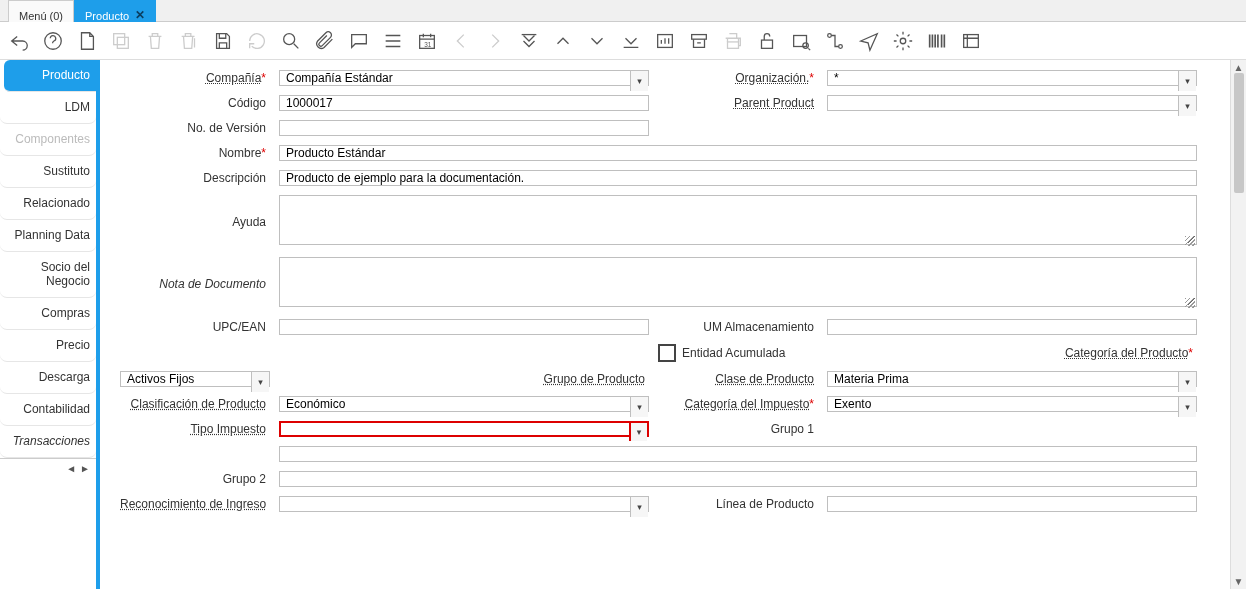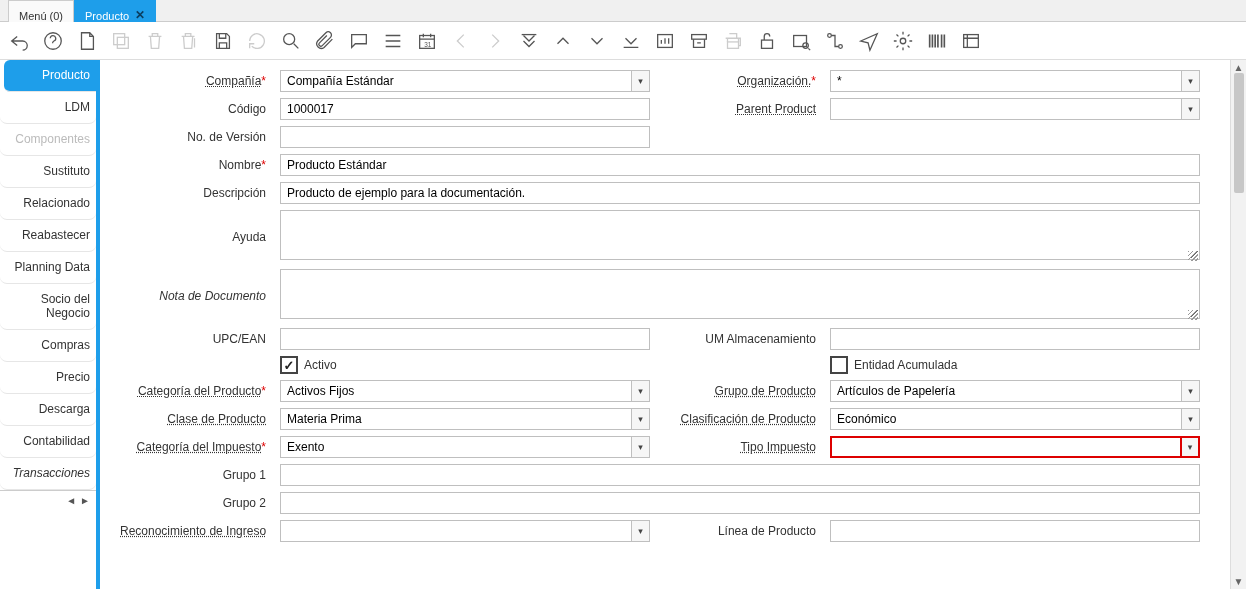--- a/index.html
+++ b/index.html
@@ -102,33 +102,34 @@
     overflow-y: auto;
     padding: 10px 30px 10px 20px;
     position: relative;
   }
   .form-grid {
     display: grid;
     grid-template-columns: 150px 370px 160px 370px;
     column-gap: 10px;
     row-gap: 6px;
     align-items: center;
+    gap: 9px;
   }
   .lbl {
     text-align: right;
     font-size: 12px;
     padding-right: 4px;
     white-space: nowrap;
   }
   .lbl .ul { text-decoration: underline dotted; }
   .req { color: #d00; }
   .fld-wrap { position: relative; }
   .fld {
     width: 100%;
-    height: 22px;
+    height: 16px;
     border: 1px solid #bfbfbf;
     padding: 2px 20px 2px 6px;
     font-size: 12px;
     background: #fff;
   }
   .fld.tall { height: 50px; resize: both; }
   .dd-btn {
     position: absolute;
     right: 1px; top: 1px;
     width: 18px; height: 20px;
@@ -379,23 +380,20 @@
     <div class="lp-item disabled">
         <span>Componentes</span>
       </div>
     <div class="lp-item">
         <span>Sustituto</span>
       </div>
     <div class="lp-item">
         <span>Relacionado</span>
       </div>
     <div class="lp-item">
-        <span>Reabastecer</span>
-      </div>
-    <div class="lp-item">
         <span>Planning Data</span>
       </div>
     <div class="lp-item">
         <span>Socio del Negocio</span>
       </div>
     <div class="lp-item">
         <span>Compras</span>
       </div>
     <div class="lp-item">
         <span>Precio</span>
@@ -444,34 +442,29 @@
 
       <div class="lbl" style="align-self:center;font-style:italic;"><span>Nota de Documento</span></div>
       <div class="fld-wrap full" style="position:relative;"><textarea class="fld tall" style=""></textarea><span class="resize-handle"></span></div>
 
       <div class="lbl"><span>UPC/EAN</span></div>
       <div class="fld-wrap"><input class="fld" style=""></div>
       <div class="lbl"><span>UM Almacenamiento</span></div>
       <div class="fld-wrap"><input class="fld" style=""></div>
 
       <div></div>
-      <div class="chk-wrap">
-        <span class="chk checked"></span>
-        <span>Activo</span>
-      </div>
       <div></div>
       <div class="chk-wrap">
         <span class="chk"></span>
         <span>Entidad Acumulada</span>
       </div>
 
       <div class="lbl"><span class="ul">Categoría del Producto</span><span class="req">*</span></div>
       <div class="fld-wrap"><input class="fld" value="Activos Fijos" style=""><span class="dd-btn"></span></div>
       <div class="lbl"><span class="ul">Grupo de Producto</span></div>
-      <div class="fld-wrap"><input class="fld" value="Artículos de Papelería" style=""><span class="dd-btn"></span></div>
 
       <div class="lbl"><span class="ul">Clase de Producto</span></div>
       <div class="fld-wrap"><input class="fld" value="Materia Prima" style=""><span class="dd-btn"></span></div>
       <div class="lbl"><span class="ul">Clasificación de Producto</span></div>
       <div class="fld-wrap"><input class="fld" value="Económico" style=""><span class="dd-btn"></span></div>
 
       <div class="lbl"><span class="ul">Categoría del Impuesto</span><span class="req">*</span></div>
       <div class="fld-wrap"><input class="fld" value="Exento" style=""><span class="dd-btn"></span></div>
       <div class="lbl"><span class="ul">Tipo Impuesto</span></div>
       <div class="fld-wrap highlight-red"><input class="fld" value="" style=""><span class="dd-btn"></span></div>

